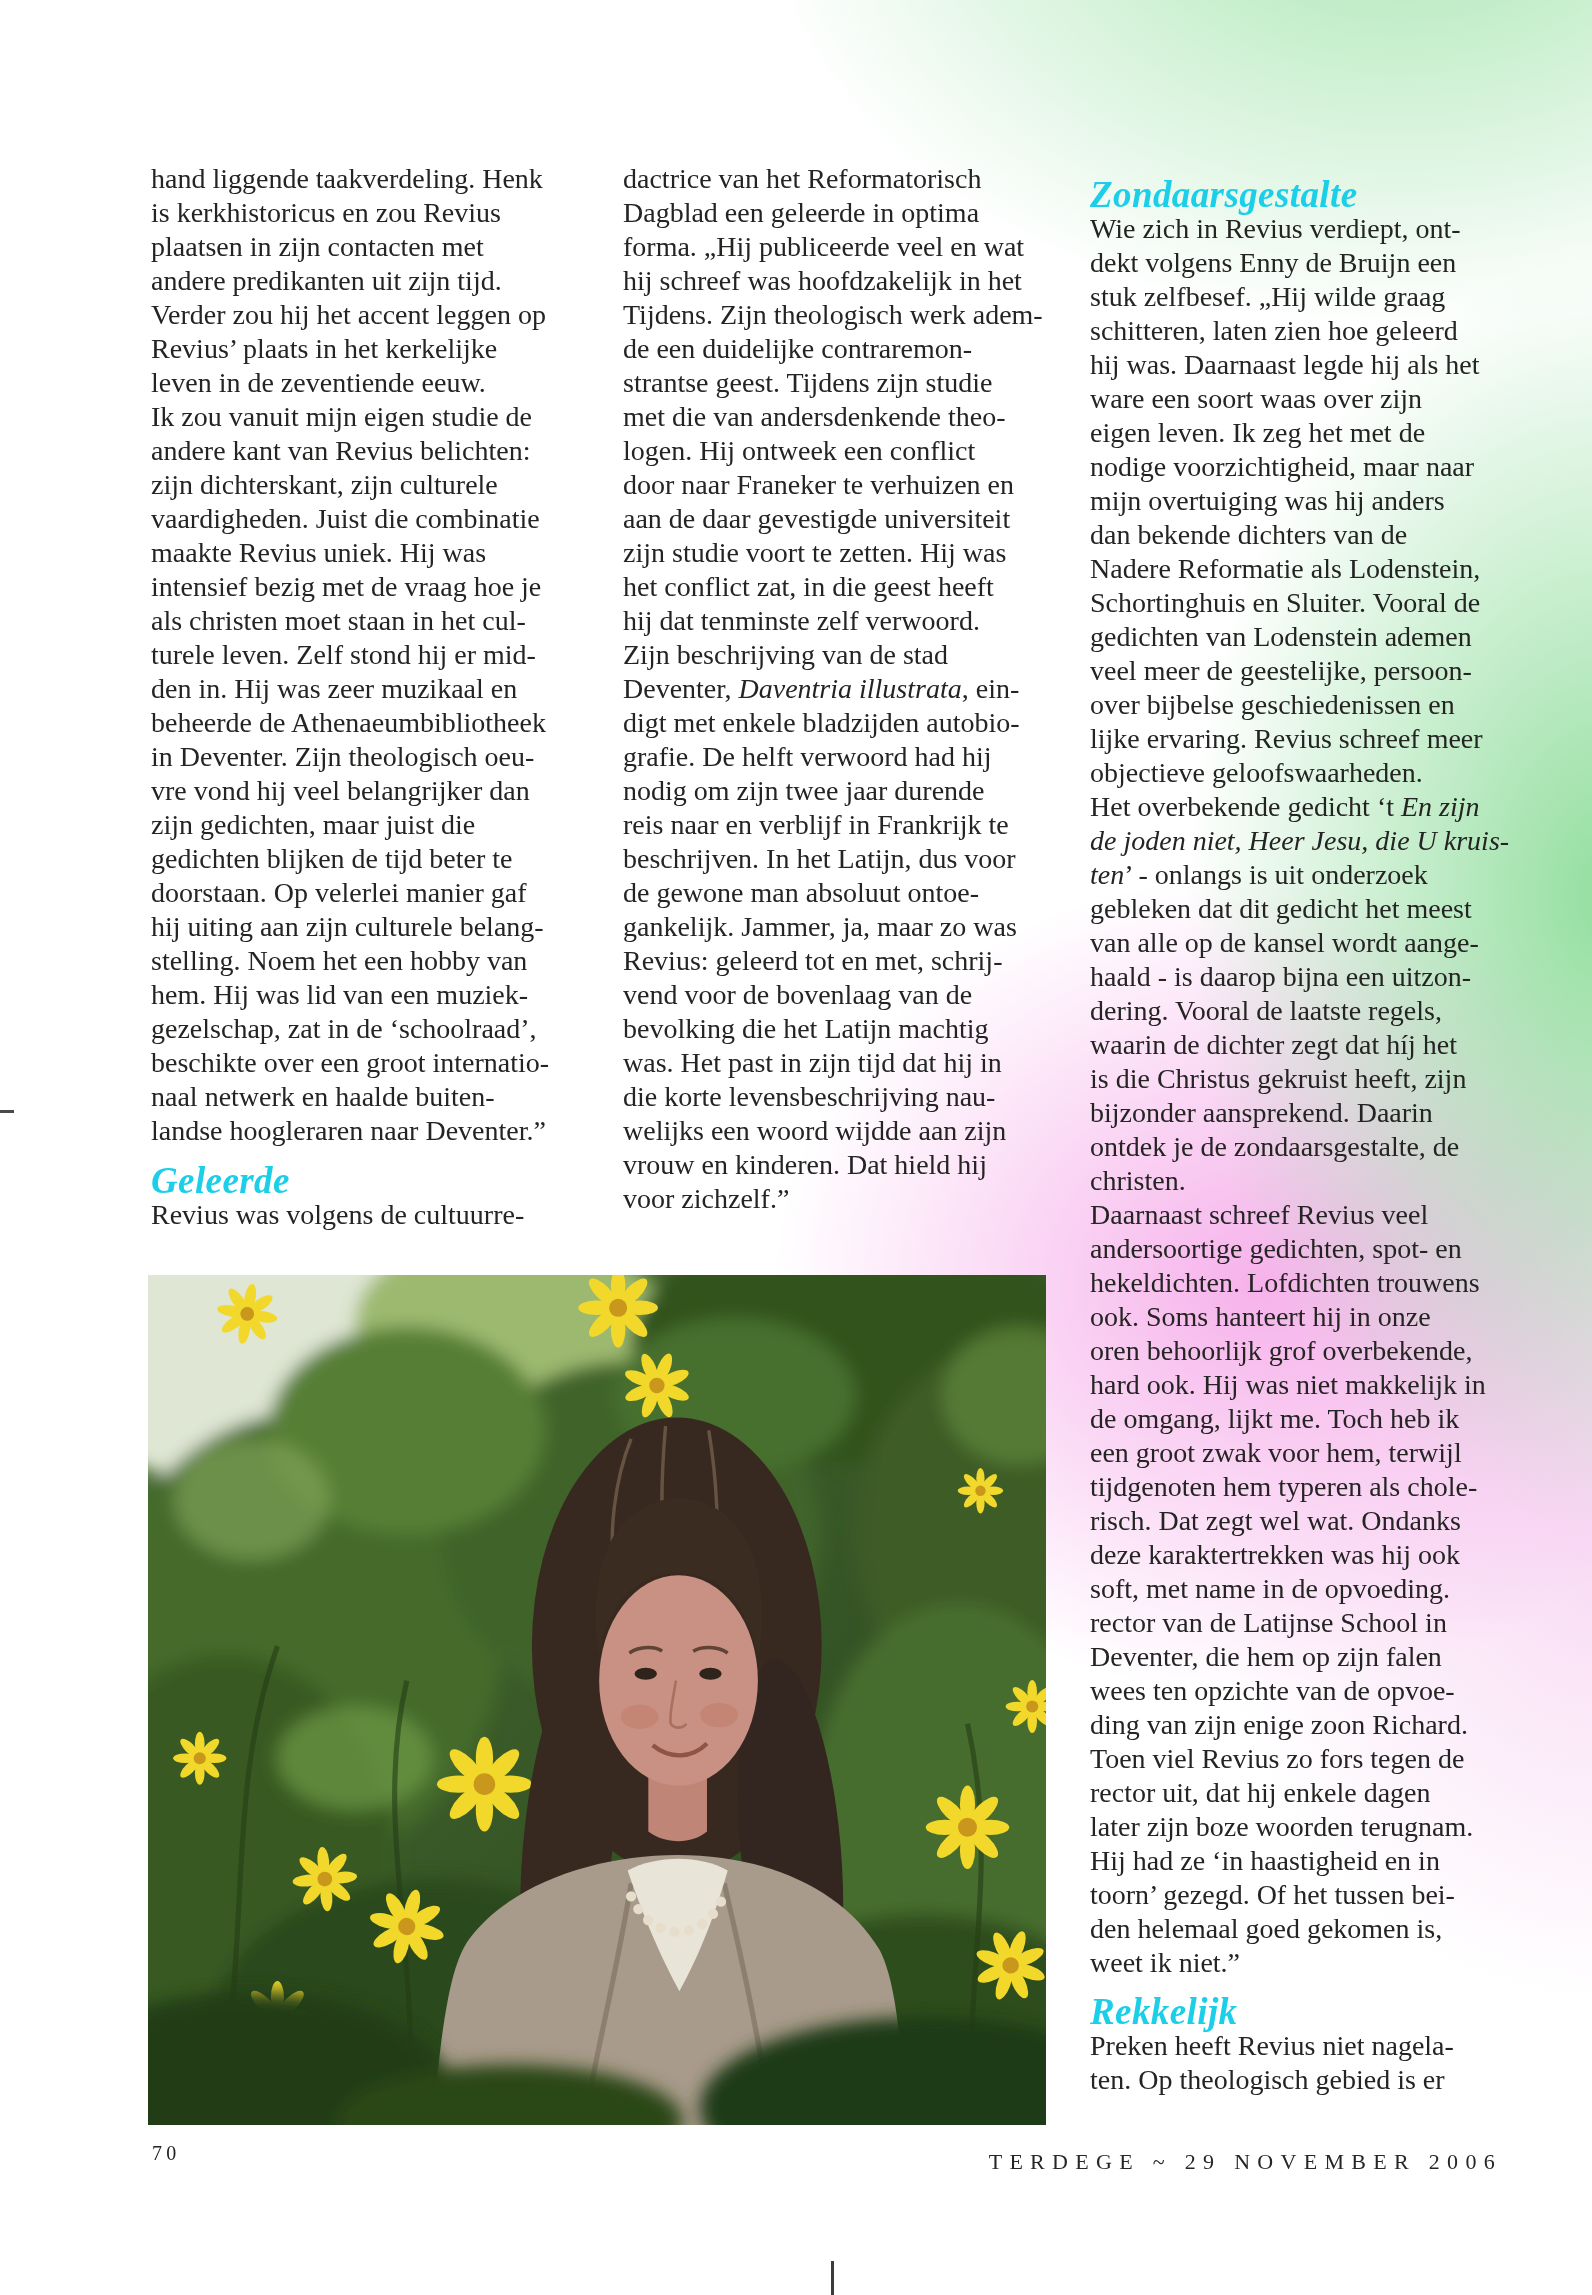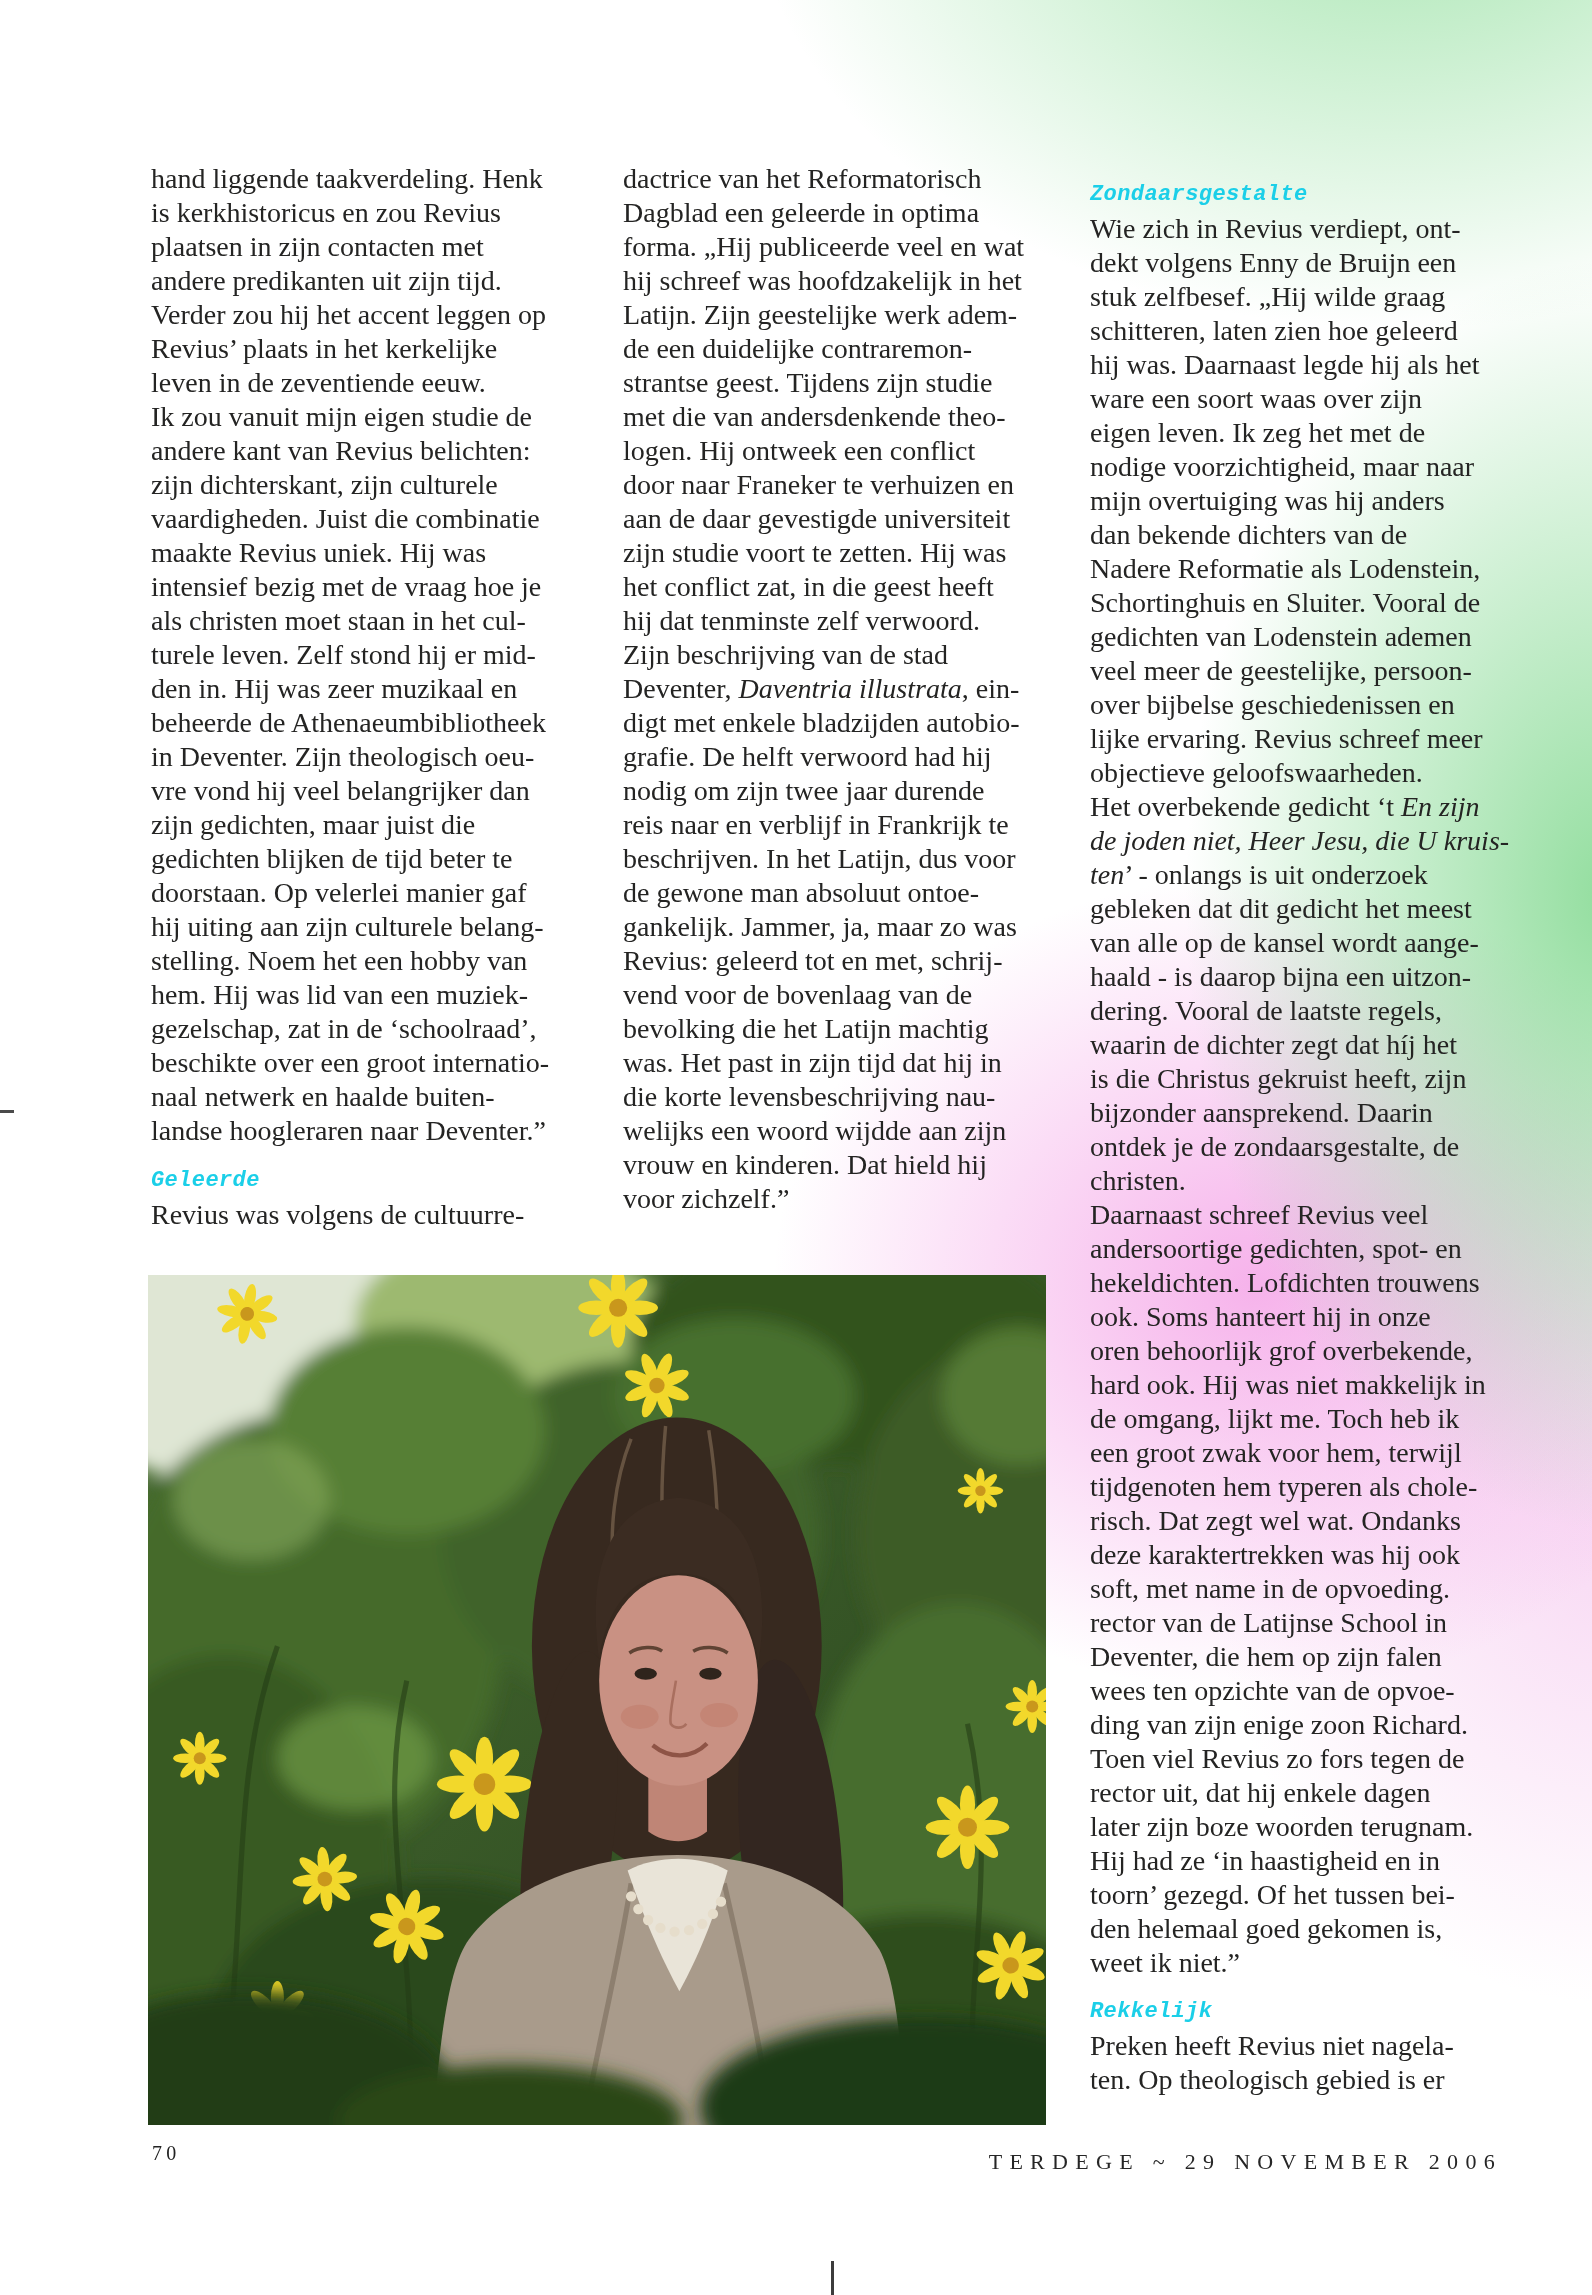--- a/index.html
+++ b/index.html
@@ -21,21 +21,21 @@
       radial-gradient(673px 570px at 79% 56%, rgba(243,152,228,0.75), rgba(243,152,228,0) 72%),
       radial-gradient(535px 621px at 101% 67%, rgba(240,172,230,0.45), rgba(240,172,230,0) 75%),
       #ffffff;
   }
   .col{position:absolute;top:162px;width:436px;color:#242423;font-size:28px;line-height:34px;}
   #col1{left:151px;} #col2{left:623px;} #col3{left:1090px;}
   .line{white-space:nowrap;}
   .line .it{font-style:italic;}
   .heading{
     font-weight:bold;font-style:italic;color:var(--accent,#1bcfe8);
-    font-size:22px;line-height:35px;margin-top:14.7px;letter-spacing:0.4px;font-family:Liberation Mono, monospace;
+    font-size:37px;line-height:35px;margin-top:14.7px;letter-spacing:0.4px;
   }
   .photo{position:absolute;left:148px;top:1275px;width:898px;height:850px;}
   .photo svg{display:block;}
   .pagenum{position:absolute;left:152px;top:2142px;font-size:20px;letter-spacing:4.3px;color:#222;}
   .issue{position:absolute;right:90px;top:2149px;font-size:22px;letter-spacing:7.3px;color:#262626;white-space:nowrap;}
   .mark-left{position:absolute;left:0;top:1110px;width:14px;height:2.6px;background:#4a4a4a;}
   .mark-bottom{position:absolute;left:831px;top:2261px;width:2.6px;height:35px;background:#3c3c3c;}
 </style>
 </head>
 <body>
@@ -76,21 +76,21 @@
       <div class="line"><span>naal netwerk en haalde buiten-</span></div>
       <div class="line"><span>landse hoogleraren naar Deventer.”</span></div>
       <div class="heading">Geleerde</div>
       <div class="line"><span>Revius was volgens de cultuurre-</span></div>
     </div>
   <div class="col" id="col2">
       <div class="line"><span>dactrice van het Reformatorisch</span></div>
       <div class="line"><span>Dagblad een geleerde in optima</span></div>
       <div class="line"><span>forma. „Hij publiceerde veel en wat</span></div>
       <div class="line"><span>hij schreef was hoofdzakelijk in het</span></div>
-      <div class="line"><span>Latijn. Zijn geestelijke werk adem-</span></div>
+      <div class="line"><span>Tijdens. Zijn theologisch werk adem-</span></div>
       <div class="line"><span>de een duidelijke contraremon-</span></div>
       <div class="line"><span>strantse geest. Tijdens zijn studie</span></div>
       <div class="line"><span>met die van andersdenkende theo-</span></div>
       <div class="line"><span>logen. Hij ontweek een conflict</span></div>
       <div class="line"><span>door naar Franeker te verhuizen en</span></div>
       <div class="line"><span>aan de daar gevestigde universiteit</span></div>
       <div class="line"><span>zijn studie voort te zetten. Hij was</span></div>
       <div class="line"><span>het conflict zat, in die geest heeft</span></div>
       <div class="line"><span>hij dat tenminste zelf verwoord.</span></div>
       <div class="line"><span>Zijn beschrijving van de stad</span></div>

